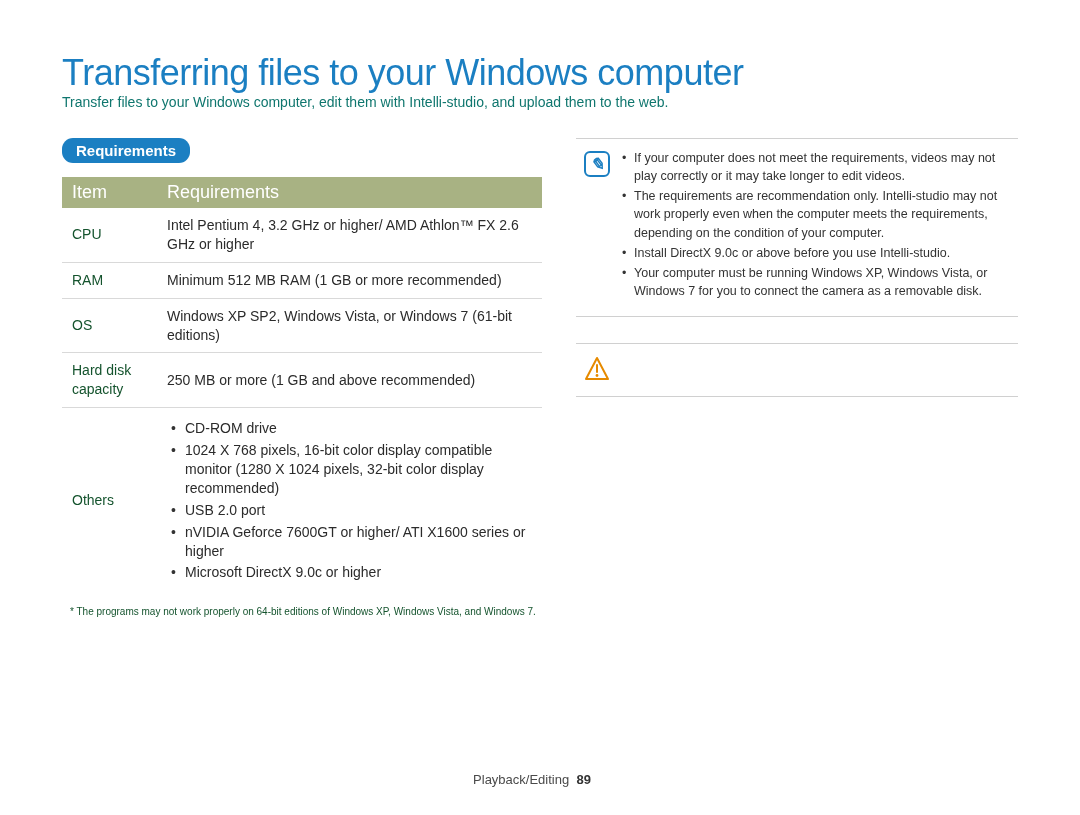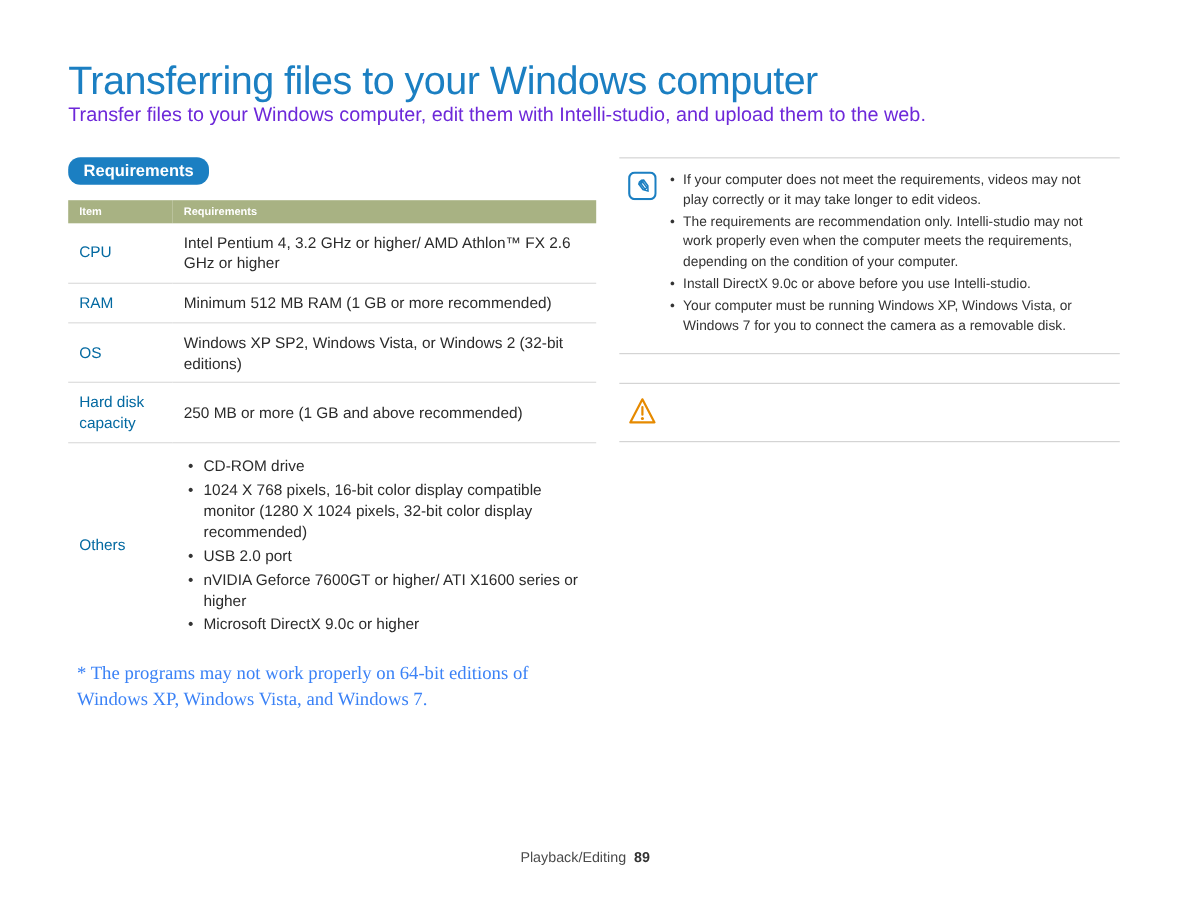--- a/index.html
+++ b/index.html
@@ -15,27 +15,27 @@
     .page {
       padding: 52px 62px 40px 62px;
     }
     .page-title {
       font-size: 36px;
       font-weight: 400;
       color: #1b7fc2;
       letter-spacing: -0.5px;
     }
     .intro {
-      font-size: 18px;
-      color: #6d28d9;
+      font-size: 14px;
+      color: #0f766e;
       margin-bottom: 28px;
     }
     .columns {
       display: flex;
-      gap: 21px;
+      gap: 34px;
       align-items: flex-start;
     }
     .col-left { width: 480px; flex-shrink: 0; }
     .col-right { flex: 1; }
     .pill-heading {
       display: inline-block;
       background: #1b7fc2;
       color: #fff;
       font-size: 15px;
       font-weight: 600;
@@ -44,59 +44,58 @@
       margin-bottom: 14px;
     }
     table.req {
       width: 100%;
       border-collapse: collapse;
       font-size: 14px;
     }
     table.req thead th {
       background: #a8b283;
       color: #fff;
-      font-weight: 700;
+      font-weight: 400;
       text-align: left;
       padding: 5px 10px;
-      font-size: 10px;
+      font-size: 18px;
     }
     table.req thead th:first-child { width: 95px; }
     table.req tbody td {
       padding: 8px 10px;
       border-bottom: 1px solid #d9d9d9;
       vertical-align: middle;
       color: #2b2b2b;
       line-height: 1.35;
     }
     table.req tbody tr:last-child td { border-bottom: none; }
-    table.req tbody td:first-child { color: #0369a1; margin-top: 11px; }
+    table.req tbody td:first-child { color: #14532d; margin-top: 11px; }
     ul.inner {
       list-style: none;
       padding-left: 4px;
     }
     ul.inner li {
       position: relative;
       padding-left: 14px;
       margin: 3px 0;
       line-height: 1.35;
     }
     ul.inner li::before {
       content: "•";
       position: absolute;
       left: 0;
       top: 0;
       color: #333;
     }
     .footnote {
-      font-size: 17px;
-      color: #3b82f6;
+      font-size: 10px;
+      color: #14532d;
       margin-top: 12px;
       padding-left: 8px;
       line-height: 1.4;
-      font-family: Liberation Serif, serif;
     }
     .note-box {
       display: flex;
       align-items: flex-start;
       gap: 12px;
       padding: 10px 18px 14px 8px;
       border-top: 1px solid #d0d0d0;
       border-bottom: 1px solid #d0d0d0;
       margin-bottom: 26px;
     }
@@ -162,21 +161,21 @@
           <tr>
             <td>CPU</td>
             <td>Intel Pentium 4, 3.2 GHz or higher/ AMD Athlon™ FX 2.6 GHz or higher</td>
           </tr>
           <tr>
             <td>RAM</td>
             <td>Minimum 512 MB RAM (1 GB or more recommended)</td>
           </tr>
           <tr>
             <td>OS</td>
-            <td>Windows XP SP2, Windows Vista, or Windows 2 (32-bit editions)</td>
+            <td>Windows XP SP2, Windows Vista, or Windows 7 (61-bit editions)</td>
           </tr>
           <tr>
             <td>Hard disk capacity</td>
             <td>250 MB or more (1 GB and above recommended)</td>
           </tr>
           <tr>
             <td>Others</td>
             <td>
               <ul class="inner">
                 <li>CD-ROM drive</li>

